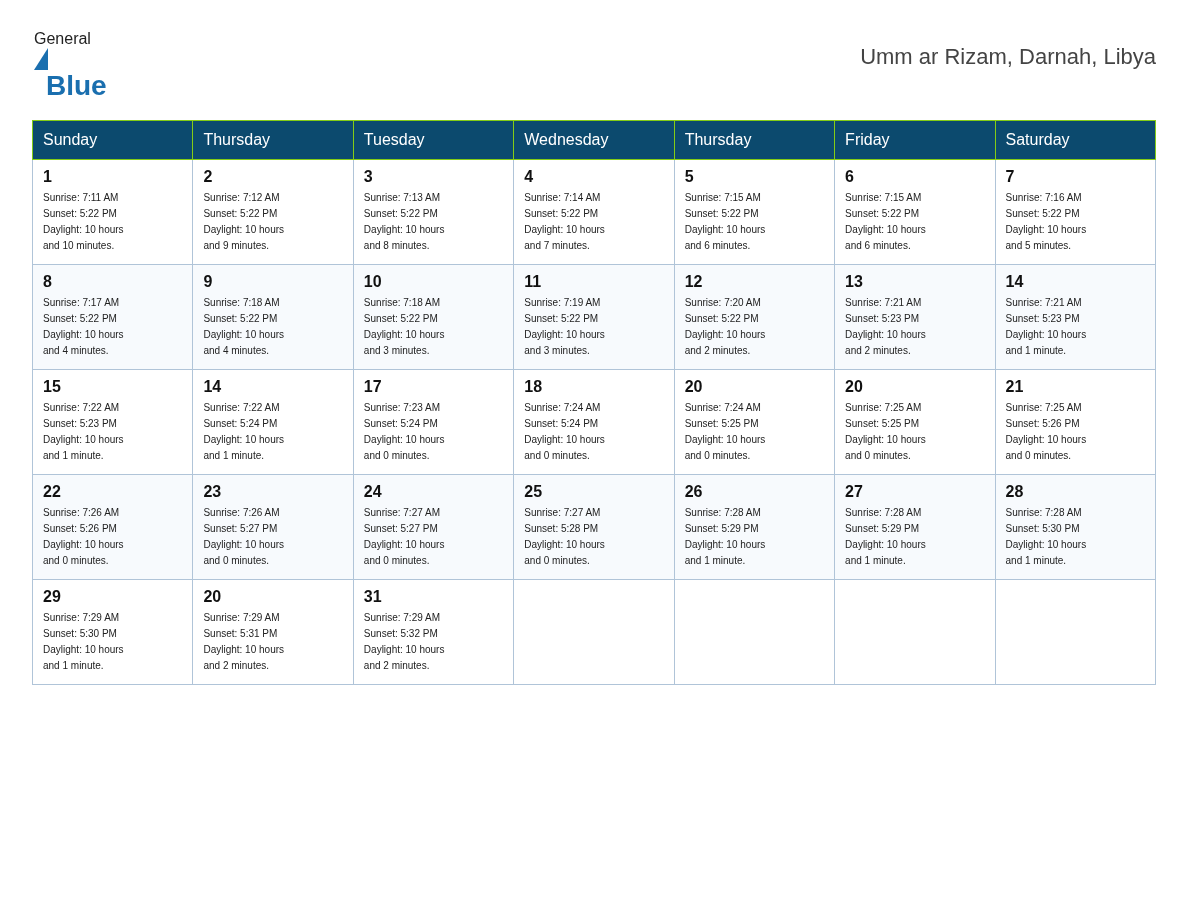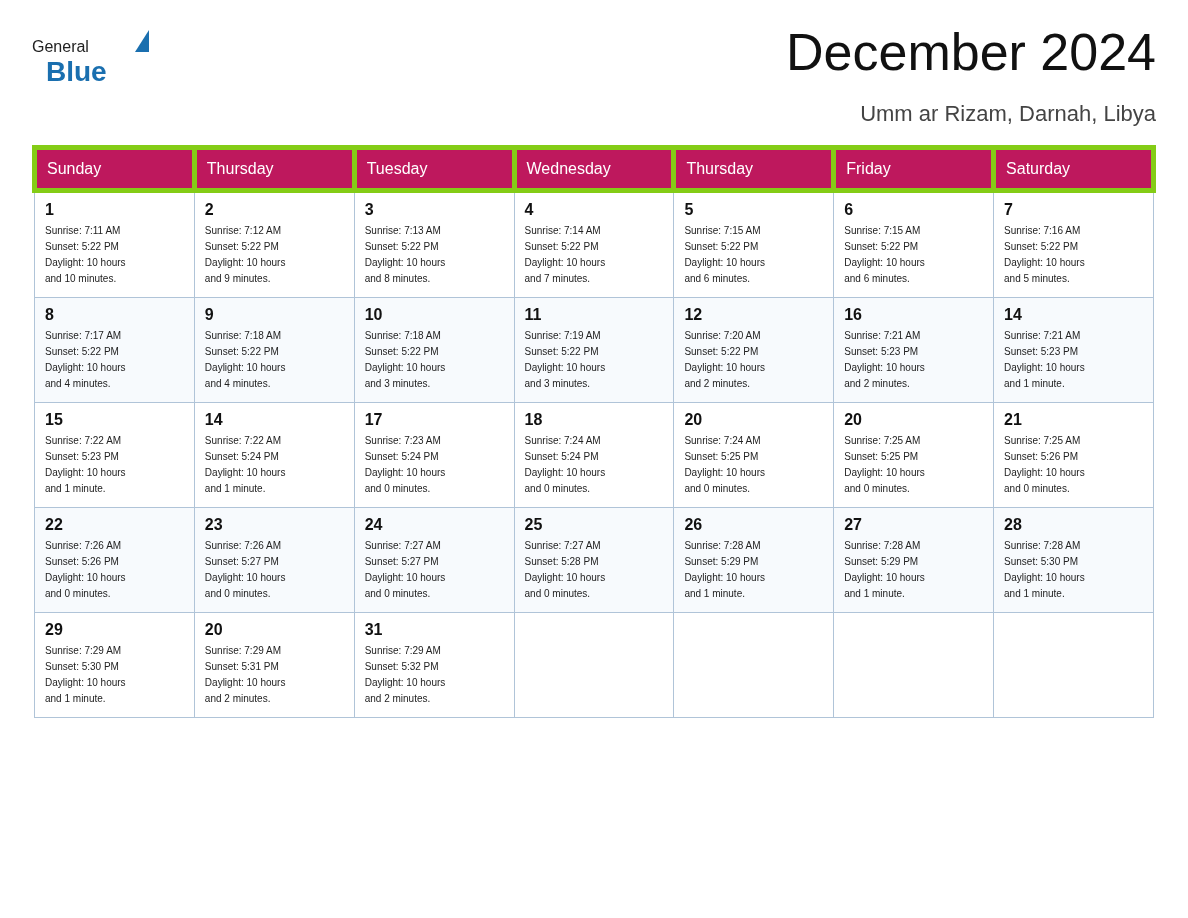--- a/index.html
+++ b/index.html
@@ -50,27 +50,27 @@
       font-size: 22px;
       color: #444;
       margin-top: 20px;
     }
     table {
       width: 100%;
       border-collapse: collapse;
       margin-top: 4px;
     }
     th {
-      background: #be185d;
+      background: #0c4a6e;
       color: #fff;
       font-size: 16px;
       font-weight: normal;
       padding: 10px 10px 10px 10px;
       text-align: left;
-      border: 5px solid #84cc16;
+      border: 1px solid #84cc16;
     }
     td {
       vertical-align: top;
       border: 1px solid #b0c4d8;
       padding: 8px 10px 10px 10px;
       width: 14.28%;
       min-height: 100px;
     }
     .day-num {
       font-size: 16px;
@@ -87,40 +87,38 @@
       background: #fff;
     }
     tr.week-row:nth-child(even) td {
       background: #f7fafd;
     }
     .empty-cell {
       background: #fff !important;
     }
     .logo-row {
       display: flex;
-      flex-direction: row;
+      flex-direction: column;
       align-items: baseline;
-      gap: 44px;
     }
   </style>
 </head>
 <body>
 
 <div class="header-area">
   <div class="logo">
     <div class="logo-row">
       <span class="logo-general">General</span>
       <span class="logo-triangle"></span>
     </div>
     <div>
       <span class="logo-blue-word">Blue</span>
     </div>
   </div>
   <div class="title-area">
-    <div class="month-title">December 2024</div>
     <div class="location-title">Umm ar Rizam, Darnah, Libya</div>
   </div>
 </div>
 
 <table>
   <thead>
     <tr>
     <th>Sunday</th>
         <th>Thursday</th>
         <th>Tuesday</th>
@@ -176,21 +174,21 @@
         </td>
         <td>
           <div class="day-num">11</div>
           <div class="day-info">Sunrise: 7:19 AM<br>Sunset: 5:22 PM<br>Daylight: 10 hours<br>and 3 minutes.</div>
         </td>
         <td>
           <div class="day-num">12</div>
           <div class="day-info">Sunrise: 7:20 AM<br>Sunset: 5:22 PM<br>Daylight: 10 hours<br>and 2 minutes.</div>
         </td>
         <td>
-          <div class="day-num">16</div>
+          <div class="day-num">13</div>
           <div class="day-info">Sunrise: 7:21 AM<br>Sunset: 5:23 PM<br>Daylight: 10 hours<br>and 2 minutes.</div>
         </td>
         <td>
           <div class="day-num">14</div>
           <div class="day-info">Sunrise: 7:21 AM<br>Sunset: 5:23 PM<br>Daylight: 10 hours<br>and 1 minute.</div>
         </td>
       </tr>
       <tr class="week-row">
         <td>
           <div class="day-num">15</div>

